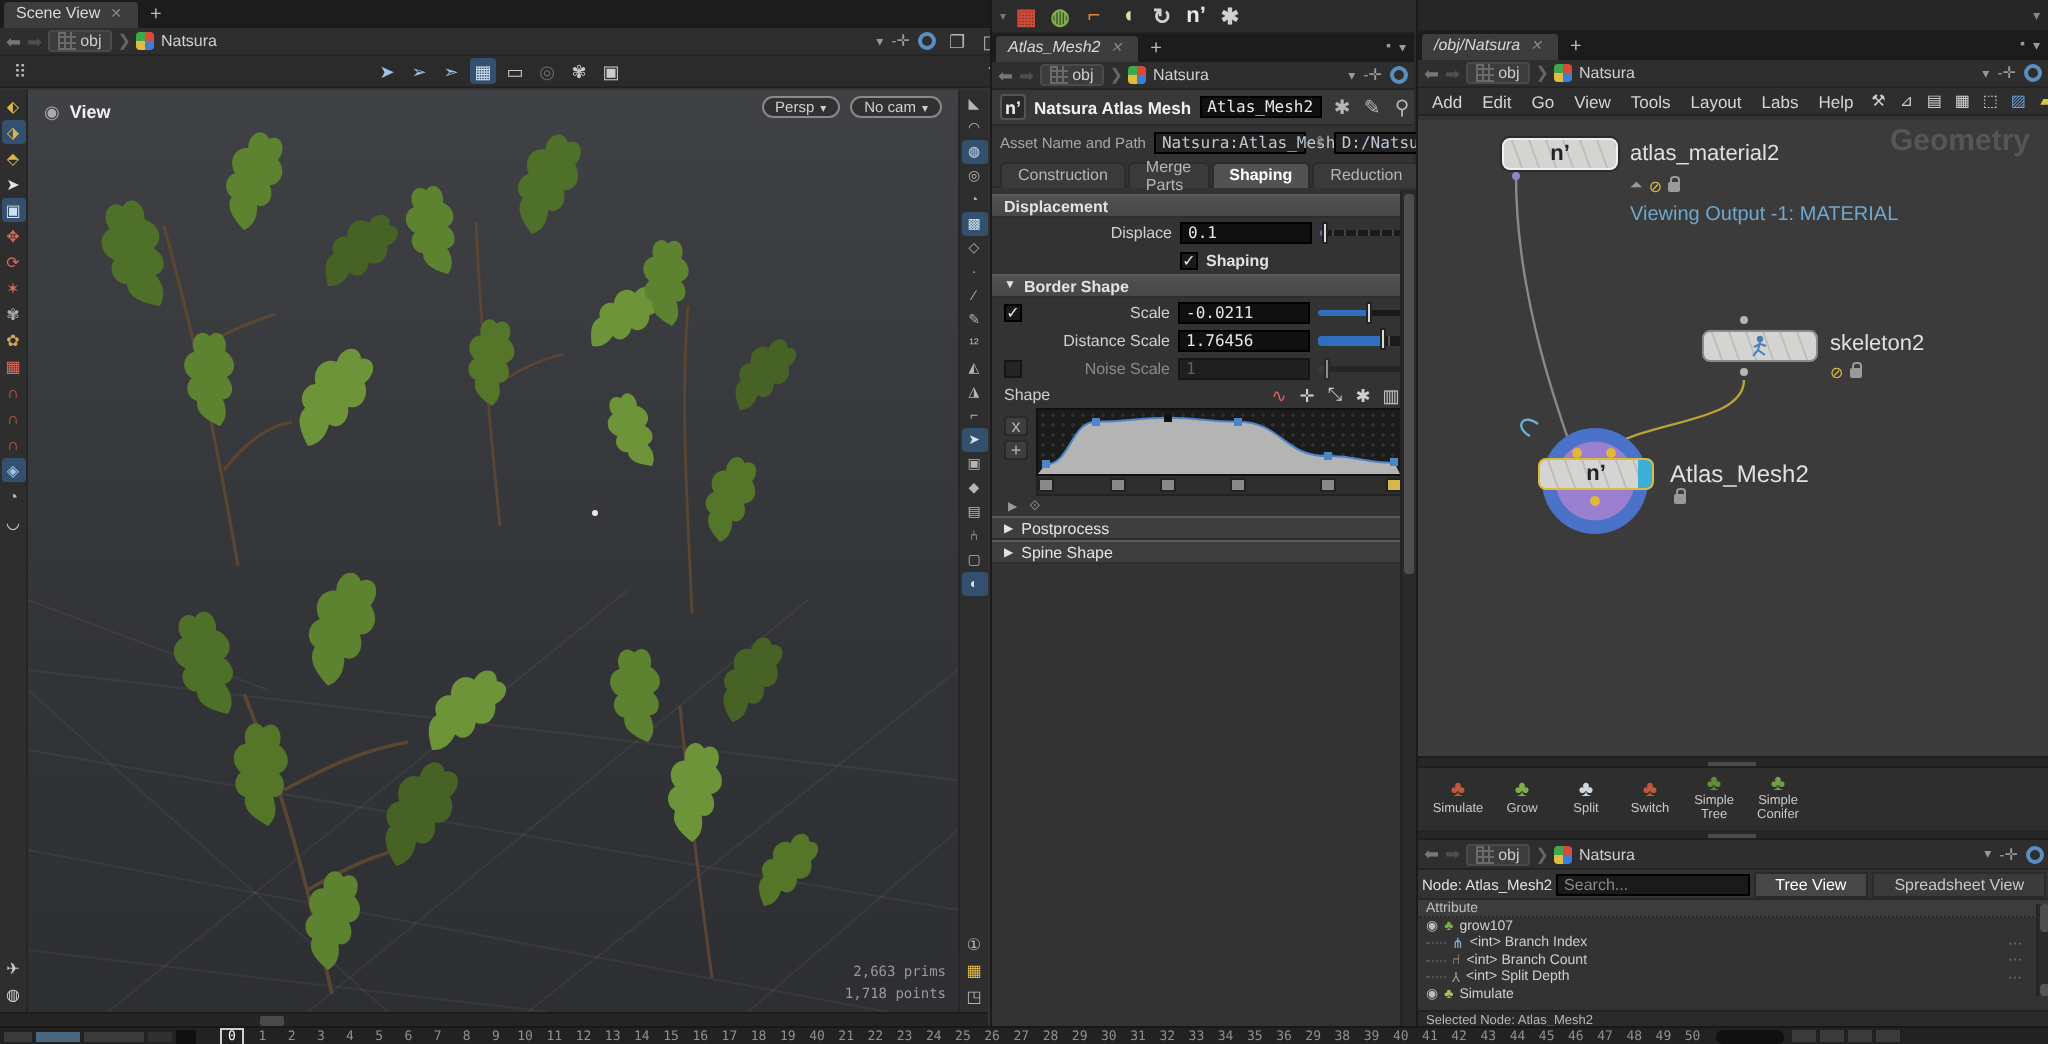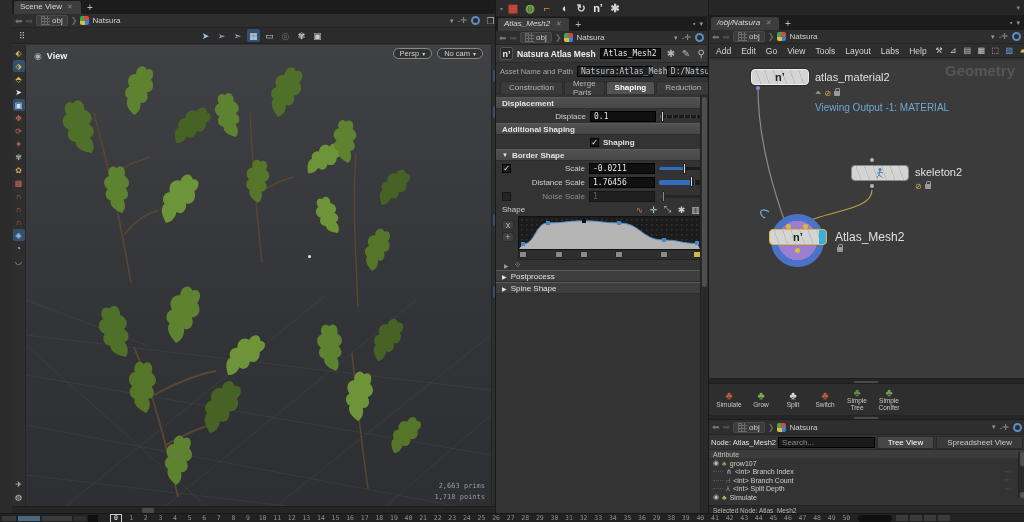--- a/index.html
+++ b/index.html
@@ -55,21 +55,21 @@
   .ftab { height:13px; display:flex; align-items:center; padding:0 8px; font-size:8px; color:#b5b5b5; background:#3a3a3a; border-radius:3px 3px 0 0; margin-right:1px; border:1px solid #2c2c2c; border-bottom:none; }
   .ftab.active { background:#525252; color:#fff; font-weight:bold; }
   .scrollv { position:absolute; width:7px; background:#2a2a2a; border-left:1px solid #242424; }
   .thumbv { position:absolute; left:1px; width:5px; background:#4e4e4e; border-radius:2px; }
 </style>
 </head>
 <body>
 
 <div id="app">
 
-  <div class="pane" style="left:0;top:0;width:522px;height:513px;margin-left:12px;">
+  <div class="pane" style="left:0;top:0;width:522px;height:513px;">
     <div class="tabbar">
       <div class="tab">
         <span>Scene View</span>
         <span class="x">✕</span>
       </div>
       <span class="plus">+</span>
       <div class="tab-right">
         <span>▪</span>
         <span>▾</span>
       </div>
@@ -340,23 +340,20 @@
         <span>Displacement</span>
       </div>
     <div class="p-row">
       <span class="p-label">Displace</span>
       <span class="p-field">0.1</span>
       <span class="slider" style="background:repeating-linear-gradient(90deg,#444 0 1px,#1a1a1a 1px 6px);">
           <span class="sl-fill" style="background: rgb(61, 122, 198); width: 8%;"></span>
           <span class="sl-handle" style="left: 8%;"></span>
         </span>
     </div>
-    <div class="sect-hdr">
-        <span>Additional Shaping</span>
-      </div>
     <div class="p-row">
       <span class="p-label"></span>
       <span class="chk">✓</span>
       <span style="font-weight:bold;color:#e0e0e0;">Shaping</span>
     </div>
     <div class="sect-hdr">
         <span style="font-size:6px;">▼</span>
         <span>Border Shape</span>
       </div>
     <div class="p-row">

